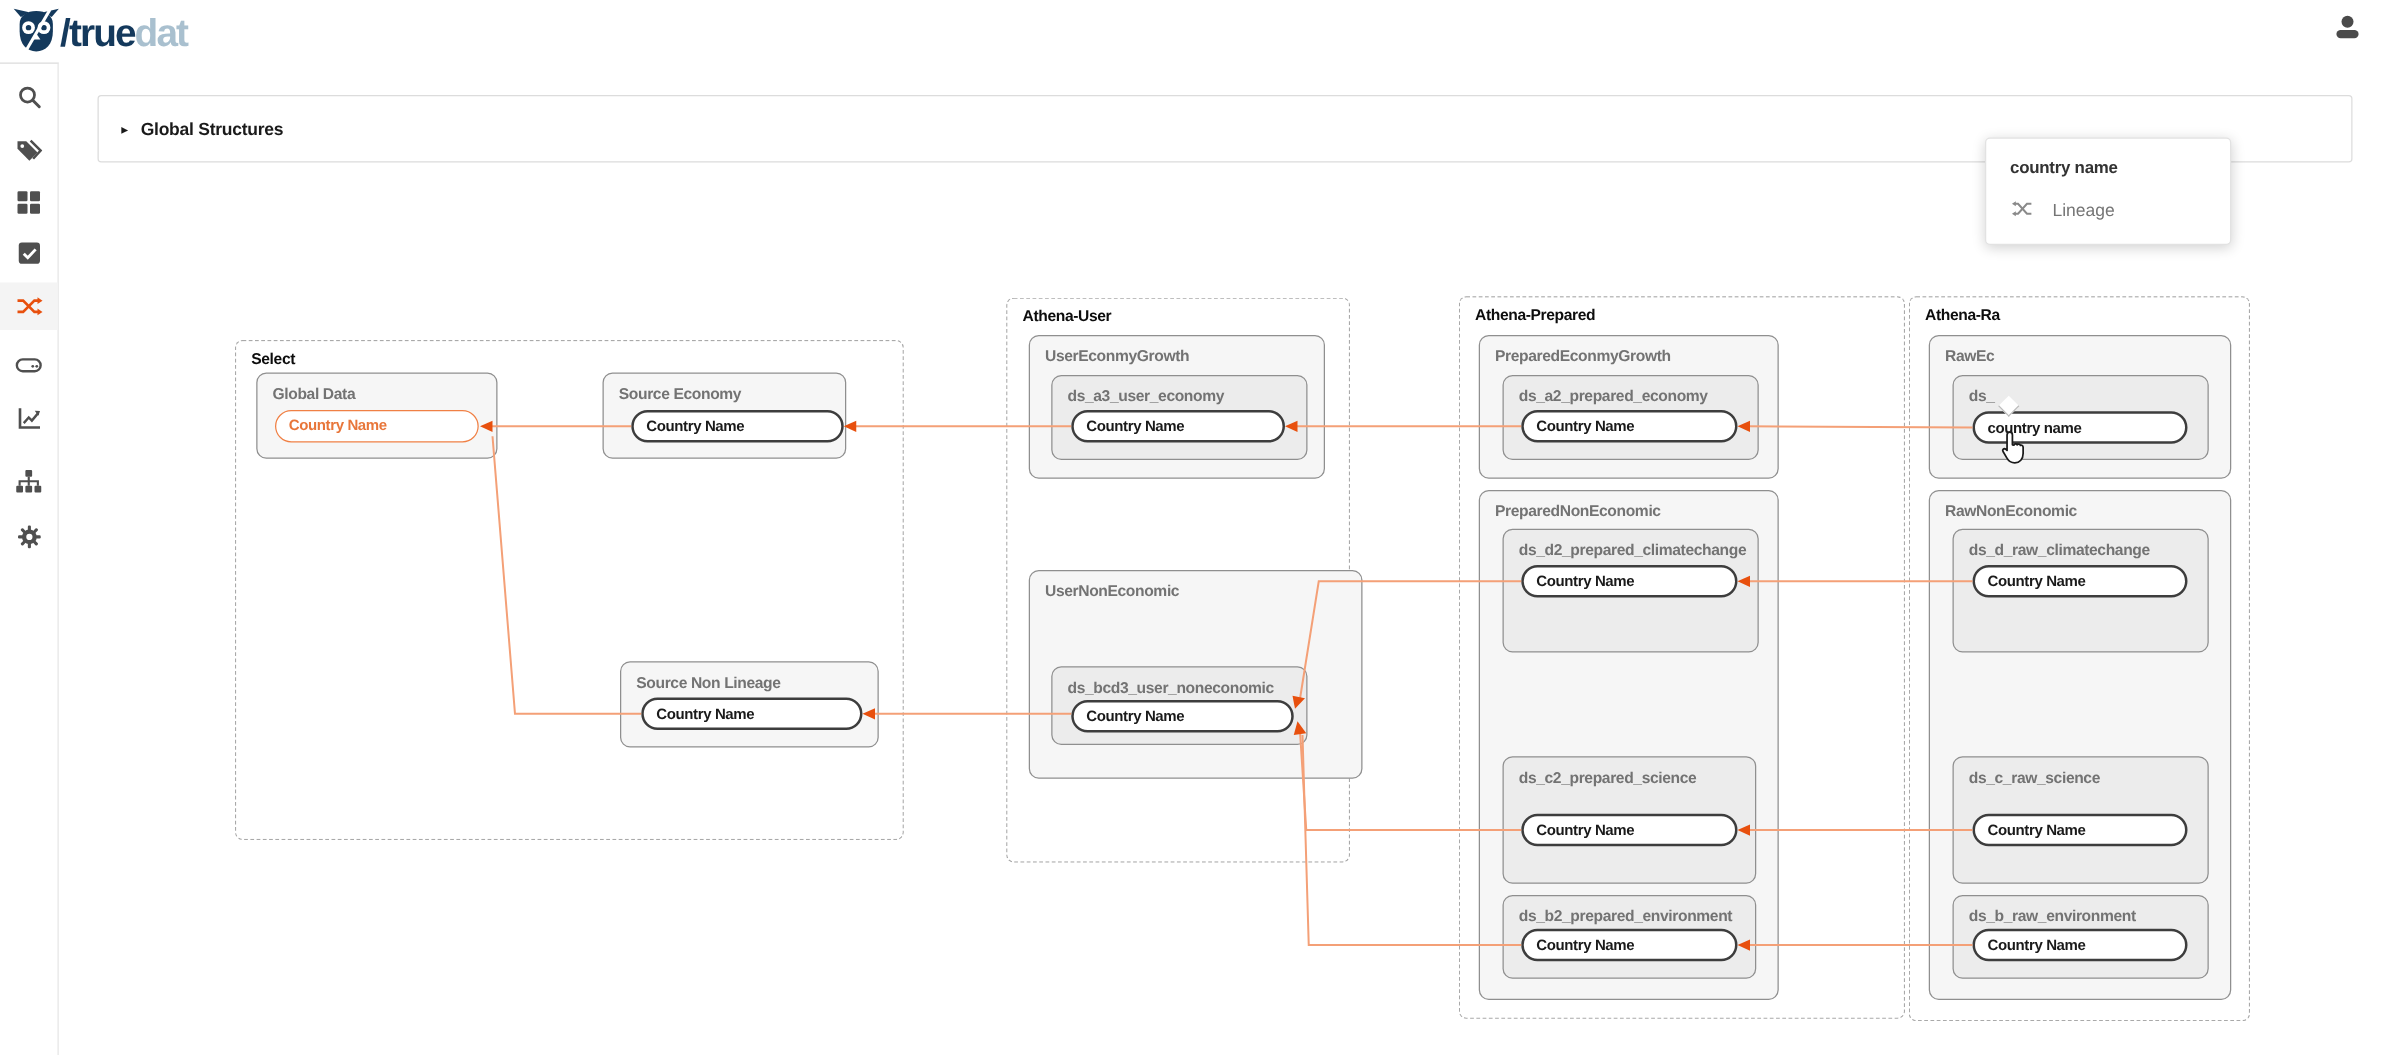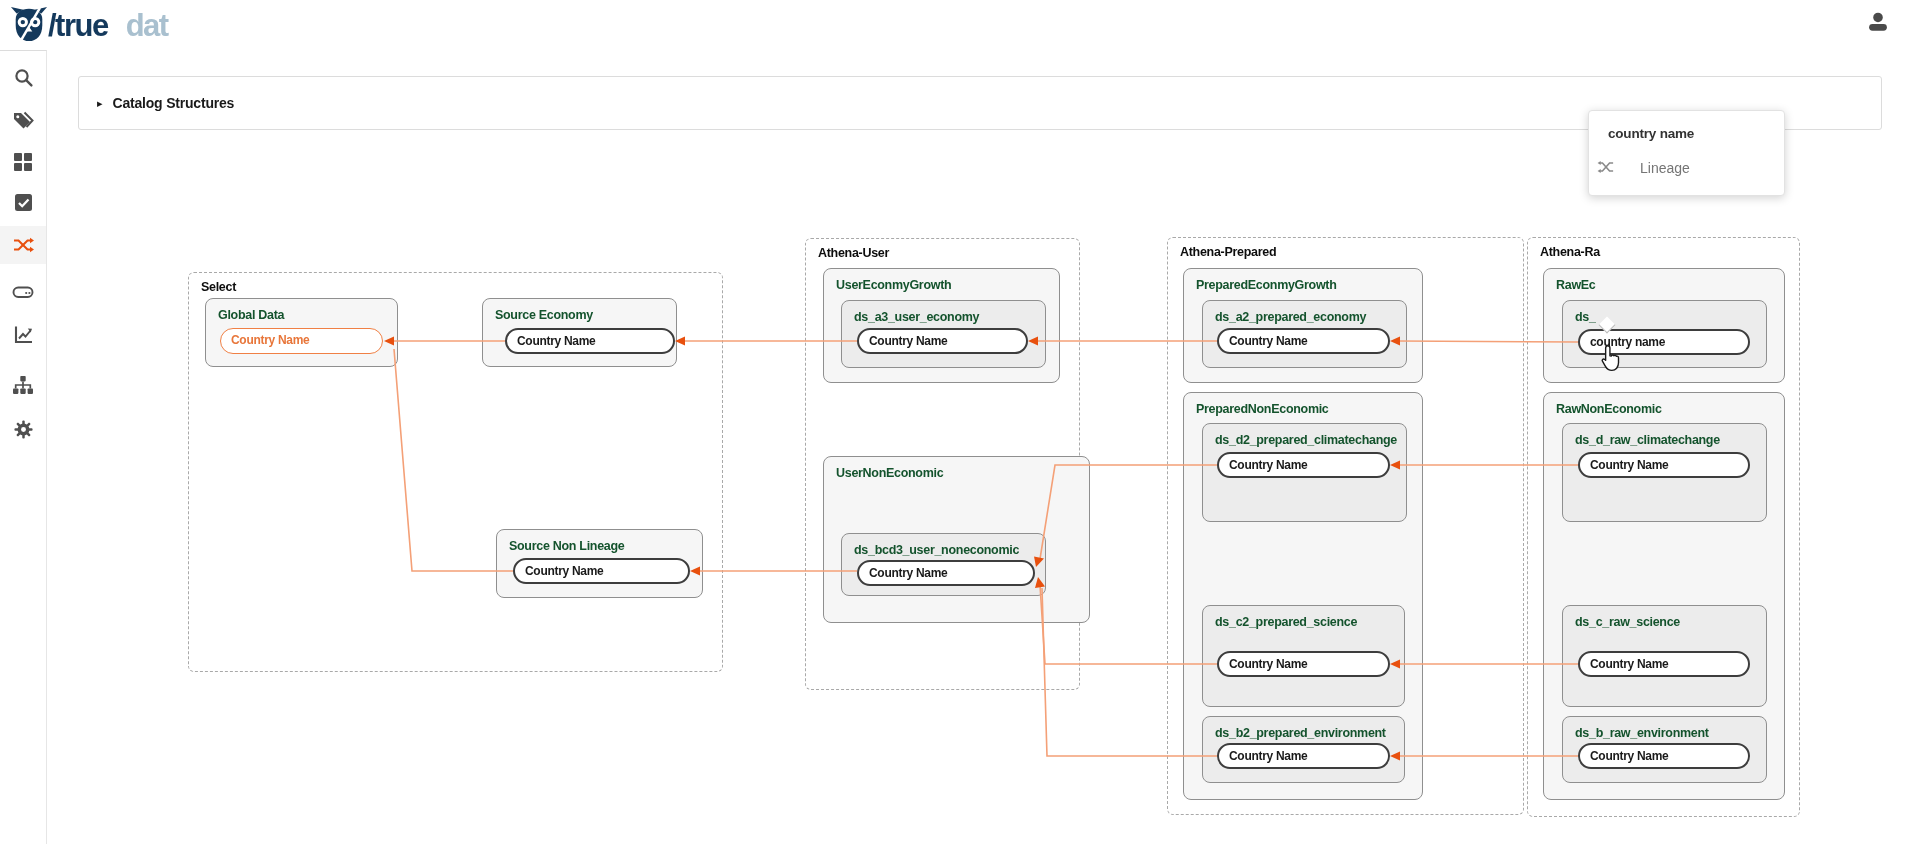--- a/index.html
+++ b/index.html
@@ -7,54 +7,54 @@
   body {
     position: relative;
     background: #fff;
     font-family: "Liberation Sans", sans-serif;
     overflow: hidden;
   }
   
   .topbar { position:absolute; left:0; top:0; width:1906px; height:50px; background:#fff; z-index:30; }
   .logo { position:absolute; left:10px; top:4px; display:flex; align-items:center; cursor:pointer; }
   .logo-text { font-size:31px; font-weight:800; letter-spacing:-1.5px; color:var(--navy,#14395c); line-height:40px; }
-  .logo-text .lt2 { color:var(--logo-light,#a9c0cf);margin-left:18px; }
+  .logo-text .lt2 { color:var(--logo-light,#a9c0cf); }
   .user-btn { position:absolute; right:16px; top:10px; width:24px; height:24px; cursor:pointer; }
   
   .sidebar { position:absolute; left:0; top:50px; width:47px; height:794px; background:#fff;
              border-top:1px solid #dcdcdc; border-right:1px solid #e6e6e6; z-index:30; }
   .nav-item { position:absolute; left:0; width:46px; height:38px; display:flex; align-items:center; justify-content:center; cursor:pointer; }
   .nav-item.active { background:#f4f4f4; }
   .nav-item svg { display:block; }
   
   .select-bar { position:absolute; left:78px; top:76px; width:1804px; height:54px; background:#fff;
                 border:1px solid #dcdcdc; border-radius:3px; display:flex; align-items:center;
                 padding-left:18px; z-index:5; cursor:pointer; }
   .select-caret { font-size:11px; color:#1a1a1a; margin-right:10px; }
   .select-label { font-size:14px; font-weight:700; color:#1a1a1a; letter-spacing:-0.2px; }
   
   .group { position:absolute; border:1px dashed #a9a9a9; border-radius:6px; background:transparent; z-index:1; }
   .glabel { padding:7px 12px; font-size:12.5px; font-weight:700; color:#0d0d0d; letter-spacing:-0.3px; white-space:nowrap; }
   .box { position:absolute; background:#f6f6f6; border:1px solid #8f8f8f; border-radius:8px; z-index:2; cursor:pointer; }
   .box.tbl { background:#ececec; }
-  .blabel { padding:9px 12px 0 12px; font-size:12.5px; font-weight:700; color:#14532d; letter-spacing:-0.3px; white-space:nowrap; }
+  .blabel { padding:9px 12px 0 12px; font-size:12.5px; font-weight:700; color:#737373; letter-spacing:-0.3px; white-space:nowrap; }
   .pill { position:absolute; height:26px; background:#fff; border:2px solid #3d3d3d; border-radius:13px;
           font-size:12px; font-weight:700; letter-spacing:-0.3px; color:#1a1a1a;
           line-height:22px; padding-left:10px; white-space:nowrap; overflow:hidden; z-index:4; cursor:pointer; }
   .pill.hl { border:1.5px solid var(--hl-border,#f08045); color:var(--hl-text,#e8763a); line-height:23px; }
   
   #edges { position:absolute; left:0; top:0; z-index:15; pointer-events:none; }
   #edges polyline { fill:none; stroke:var(--edge,#f4a077); stroke-width:1.6px; }
   #edges polygon { fill:var(--accent,#e8500e); }
   
   .ctx-menu { position:absolute; left:1588px; top:110px; width:197px; background:#fff;
               border:1px solid #e2e2e2; border-radius:4px; box-shadow:0 2px 10px rgba(0,0,0,0.18);
               z-index:40; padding-bottom:8px; }
   .ctx-title { padding:15px 10px 8px 19px; font-size:13.5px; font-weight:700; color:#333; letter-spacing:-0.2px; }
-  .ctx-item { display:flex; align-items:center; height:38px; padding-left:8px; gap:25px;
+  .ctx-item { display:flex; align-items:center; height:38px; padding-left:20px; gap:15px;
               font-size:14px; color:#757575; cursor:pointer;text-align:center; }
   .ctx-item svg { flex:0 0 auto; }
   .menu-notch { position:absolute; left:1601px; top:319px; width:12px; height:12px; background:#fff;
                 border-right:1px solid #bbb; border-bottom:1px solid #bbb; transform:rotate(45deg); z-index:39; }
   
   .cursor { position:absolute; left:1598px; top:343px; z-index:60; pointer-events:none; }
 </style>
 </head>
 <body>
 
@@ -203,21 +203,21 @@
             <circle cx="11" cy="11" r="6.2"></circle>
           </g>
           <circle cx="11" cy="11" r="2.6" fill="#fff"></circle>
         </svg>
       </span>
   </div>
 </nav>
 
 <div class="select-bar">
   <span class="select-caret">▸</span>
-  <span class="select-label">Catalog Structures</span>
+  <span class="select-label">Global Structures</span>
 </div>
 
 <div class="group" style="left:188px;top:272px;width:535px;height:400px">
   <div class="glabel">Select</div>
 </div>
 <div class="group" style="left:805px;top:238px;width:275px;height:452px">
   <div class="glabel">Athena-User</div>
 </div>
 <div class="group" style="left:1167px;top:237px;width:357px;height:578px">
   <div class="glabel">Athena-Prepared</div>

